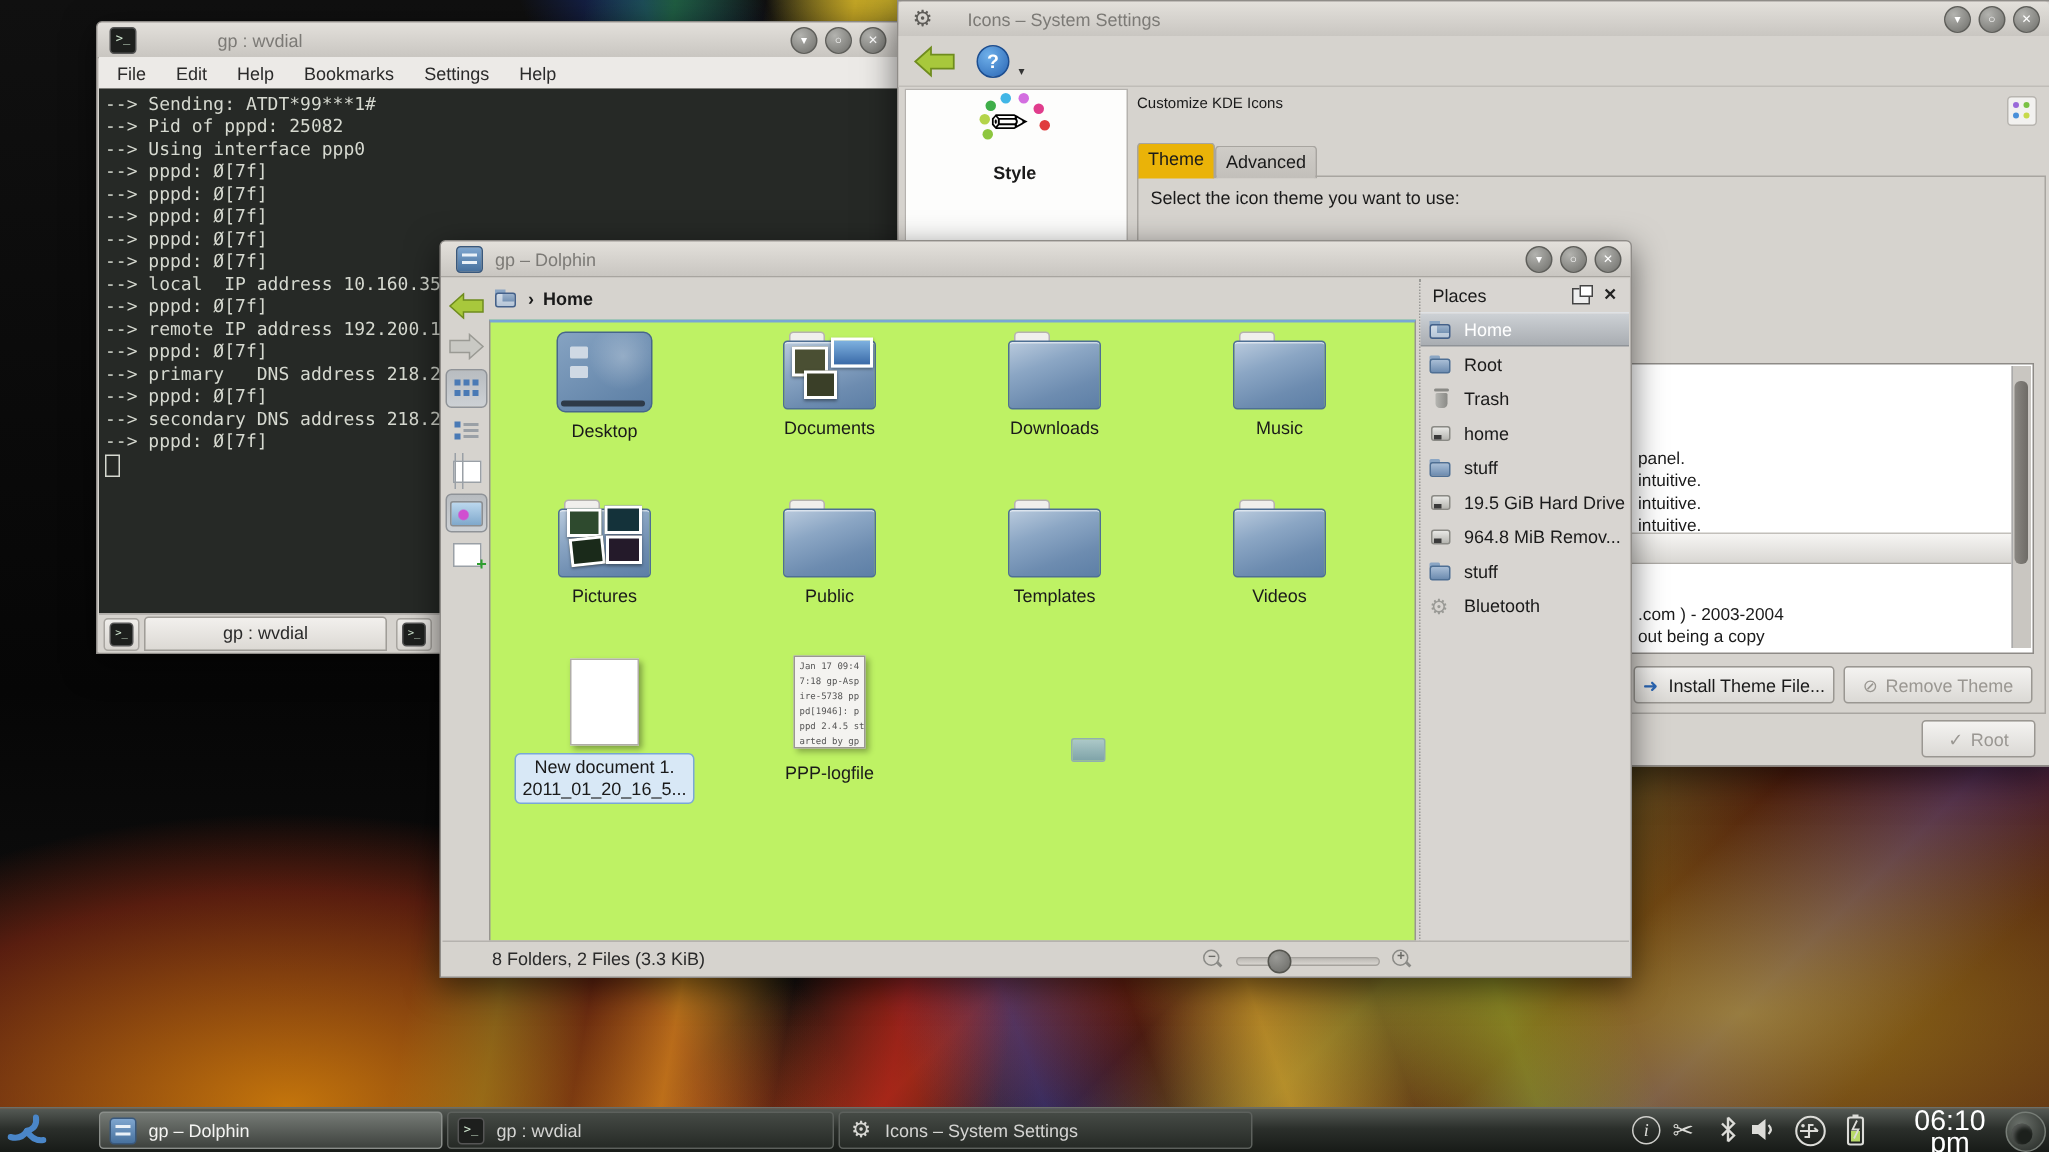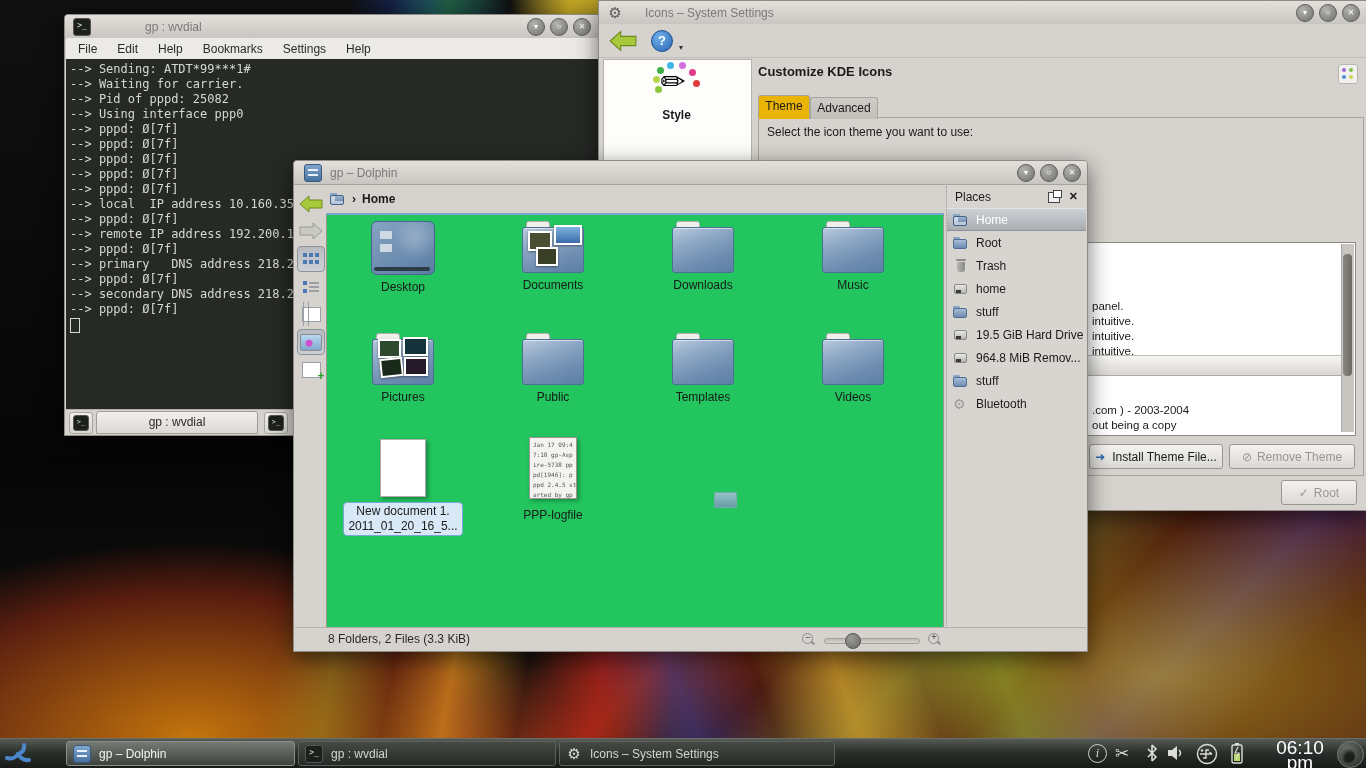--- a/index.html
+++ b/index.html
@@ -60,21 +60,21 @@
      border:1px solid #1d4e90;color:#fff;font-weight:bold;font-size:13px;line-height:19px;text-align:center}
   .mini-caret{font-size:8px;color:#333;margin-left:-8px;margin-top:14px}
   #ss-sidebar{left:4px;top:58px;width:147px;height:447px;background:#fdfdfc;border:1px solid #b5b2ae}
   #ss-style-item{left:0;top:4px;width:145px;text-align:center}
   #style-glyph{position:relative;width:48px;height:42px;margin:0 auto}
   #style-glyph .pencil{position:absolute;left:8px;top:0;font-size:30px;transform:rotate(0deg)}
   #style-glyph i{position:absolute;width:7px;height:7px;border-radius:50%}
   #ss-style-label{font-size:12px;font-weight:bold;color:#1a1a1a;margin-top:2px}
   #ss-hw-icon{left:48px;top:126px;width:44px;height:34px;background:linear-gradient(#e8e7e4,#c9c7c3);
       border:1px solid #9a9792;border-radius:4px;color:#6a6864;text-align:center;font-size:16px;line-height:32px}
-  #ss-header{left:159px;top:63px;font-size:13px;font-weight:bold;color:#1a1a1a}
+  #ss-header{left:159px;top:63px;font-size:10px;font-weight:normal;color:#1a1a1a}
   #ss-corner-ic{left:739px;top:63px;width:18px;height:18px;background:#f2f1ef;border:1px solid #b8b5b0;border-radius:3px}
   #ss-corner-ic i{position:absolute;width:4px;height:4px;border-radius:50%}
   .ss-tab{position:absolute;top:94px;height:21px;font-size:12px;color:#1a1a1a;text-align:center;
      border:1px solid #a8a5a0;border-bottom:none;border-radius:3px 3px 0 0;line-height:20px}
   #tab-theme{left:159px;width:50px;background:#eab308;z-index:3;height:23px}
   #tab-adv{left:211px;width:66px;background:linear-gradient(#cfccc7,#c2bfba);top:96px;z-index:1}
   #ss-panel{left:159px;top:116px;width:604px;height:357px;border:1px solid #a8a5a0;background:#d6d3ce}
   #ss-instruction{left:168px;top:124px;font-size:12px;color:#1a1a1a}
   #ss-list{left:165px;top:241px;width:590px;height:192px;background:#fff;border:1px solid #8e8b87;overflow:hidden}
   .frag{position:absolute;font-size:11.5px;color:#1a1a1a;white-space:nowrap}
@@ -103,21 +103,21 @@
   .vw-details{width:17px;height:13px;position:relative}
   .vw-details i{position:absolute;width:4px;height:4px;background:#4a7ab5;box-shadow:0 8px #4a7ab5}
   .vw-details b{position:absolute;left:6px;top:1px;width:10px;height:2px;background:#9aa0a6;
      box-shadow:0 4px #9aa0a6,0 8px #9aa0a6}
   .vw-cols{width:17px;height:13px;border:1px solid #9aa0a6;background:#fff}
   .vw-cols i{position:absolute;top:0;bottom:0;left:5px;width:1px;background:#9aa0a6;box-shadow:5px 0 #9aa0a6}
   .vw-preview{width:20px;height:15px;border:1px solid #8a8e92;border-radius:2px;
      background:radial-gradient(circle at 40% 55%,#d04fd0 0 3px,transparent 4px),linear-gradient(#bcd8ee,#7fa8cc)}
   .vw-split{width:17px;height:14px;border:1px solid #9aa0a6;background:#fff;position:relative}
   .vw-split b{position:absolute;right:-5px;bottom:-4px;color:#2f9e2f;font-size:12px;font-weight:bold;line-height:10px}
-  #d-view{position:absolute;left:32px;top:52px;width:618px;height:415px;background:#22c55e;
+  #d-view{position:absolute;left:32px;top:52px;width:618px;height:415px;background:#bef264;
      border:1px solid #989590;border-top:2px solid #79a7d5;box-sizing:border-box}
   .cell{position:absolute;width:148px;text-align:center}
   .cell .lbl{font-size:12px;color:#1a1a1a;margin-top:5px}
   
   .folder{position:relative;width:62px;height:52px;margin:0 auto}
   .folder::before{content:"";position:absolute;left:4px;top:0;width:22px;height:10px;background:#f0efec;
      border:1px solid #b5b2ae;border-radius:3px 3px 0 0}
   .folder::after{content:"";position:absolute;left:0;top:6px;width:60px;height:44px;border-radius:3px;
      border:1px solid #4e6f94;background:linear-gradient(160deg,#b9cadd 0%,#8ba6c4 35%,#6d8cb0 70%,#5d7fa6 100%);
      box-shadow:inset 0 1px 0 rgba(255,255,255,.55)}
@@ -210,21 +210,20 @@
   <div id="term-menubar" class="abs">
     <span>File</span>
     <span>Edit</span>
     <span>Help</span>
     <span>Bookmarks</span>
     <span>Settings</span>
     <span>Help</span>
   </div>
   <div id="term-screen" class="abs">
     <div class="tl">--&gt; Sending: ATDT*99***1#</div>
-    <div class="tl">--&gt; Waiting for carrier.</div>
     <div class="tl">--&gt; Pid of pppd: 25082</div>
     <div class="tl">--&gt; Using interface ppp0</div>
     <div class="tl">--&gt; pppd: Ø[7f]</div>
     <div class="tl">--&gt; pppd: Ø[7f]</div>
     <div class="tl">--&gt; pppd: Ø[7f]</div>
     <div class="tl">--&gt; pppd: Ø[7f]</div>
     <div class="tl">--&gt; pppd: Ø[7f]</div>
     <div class="tl">--&gt; local  IP address 10.160.35.</div>
     <div class="tl">--&gt; pppd: Ø[7f]</div>
     <div class="tl">--&gt; remote IP address 192.200.1.</div>

